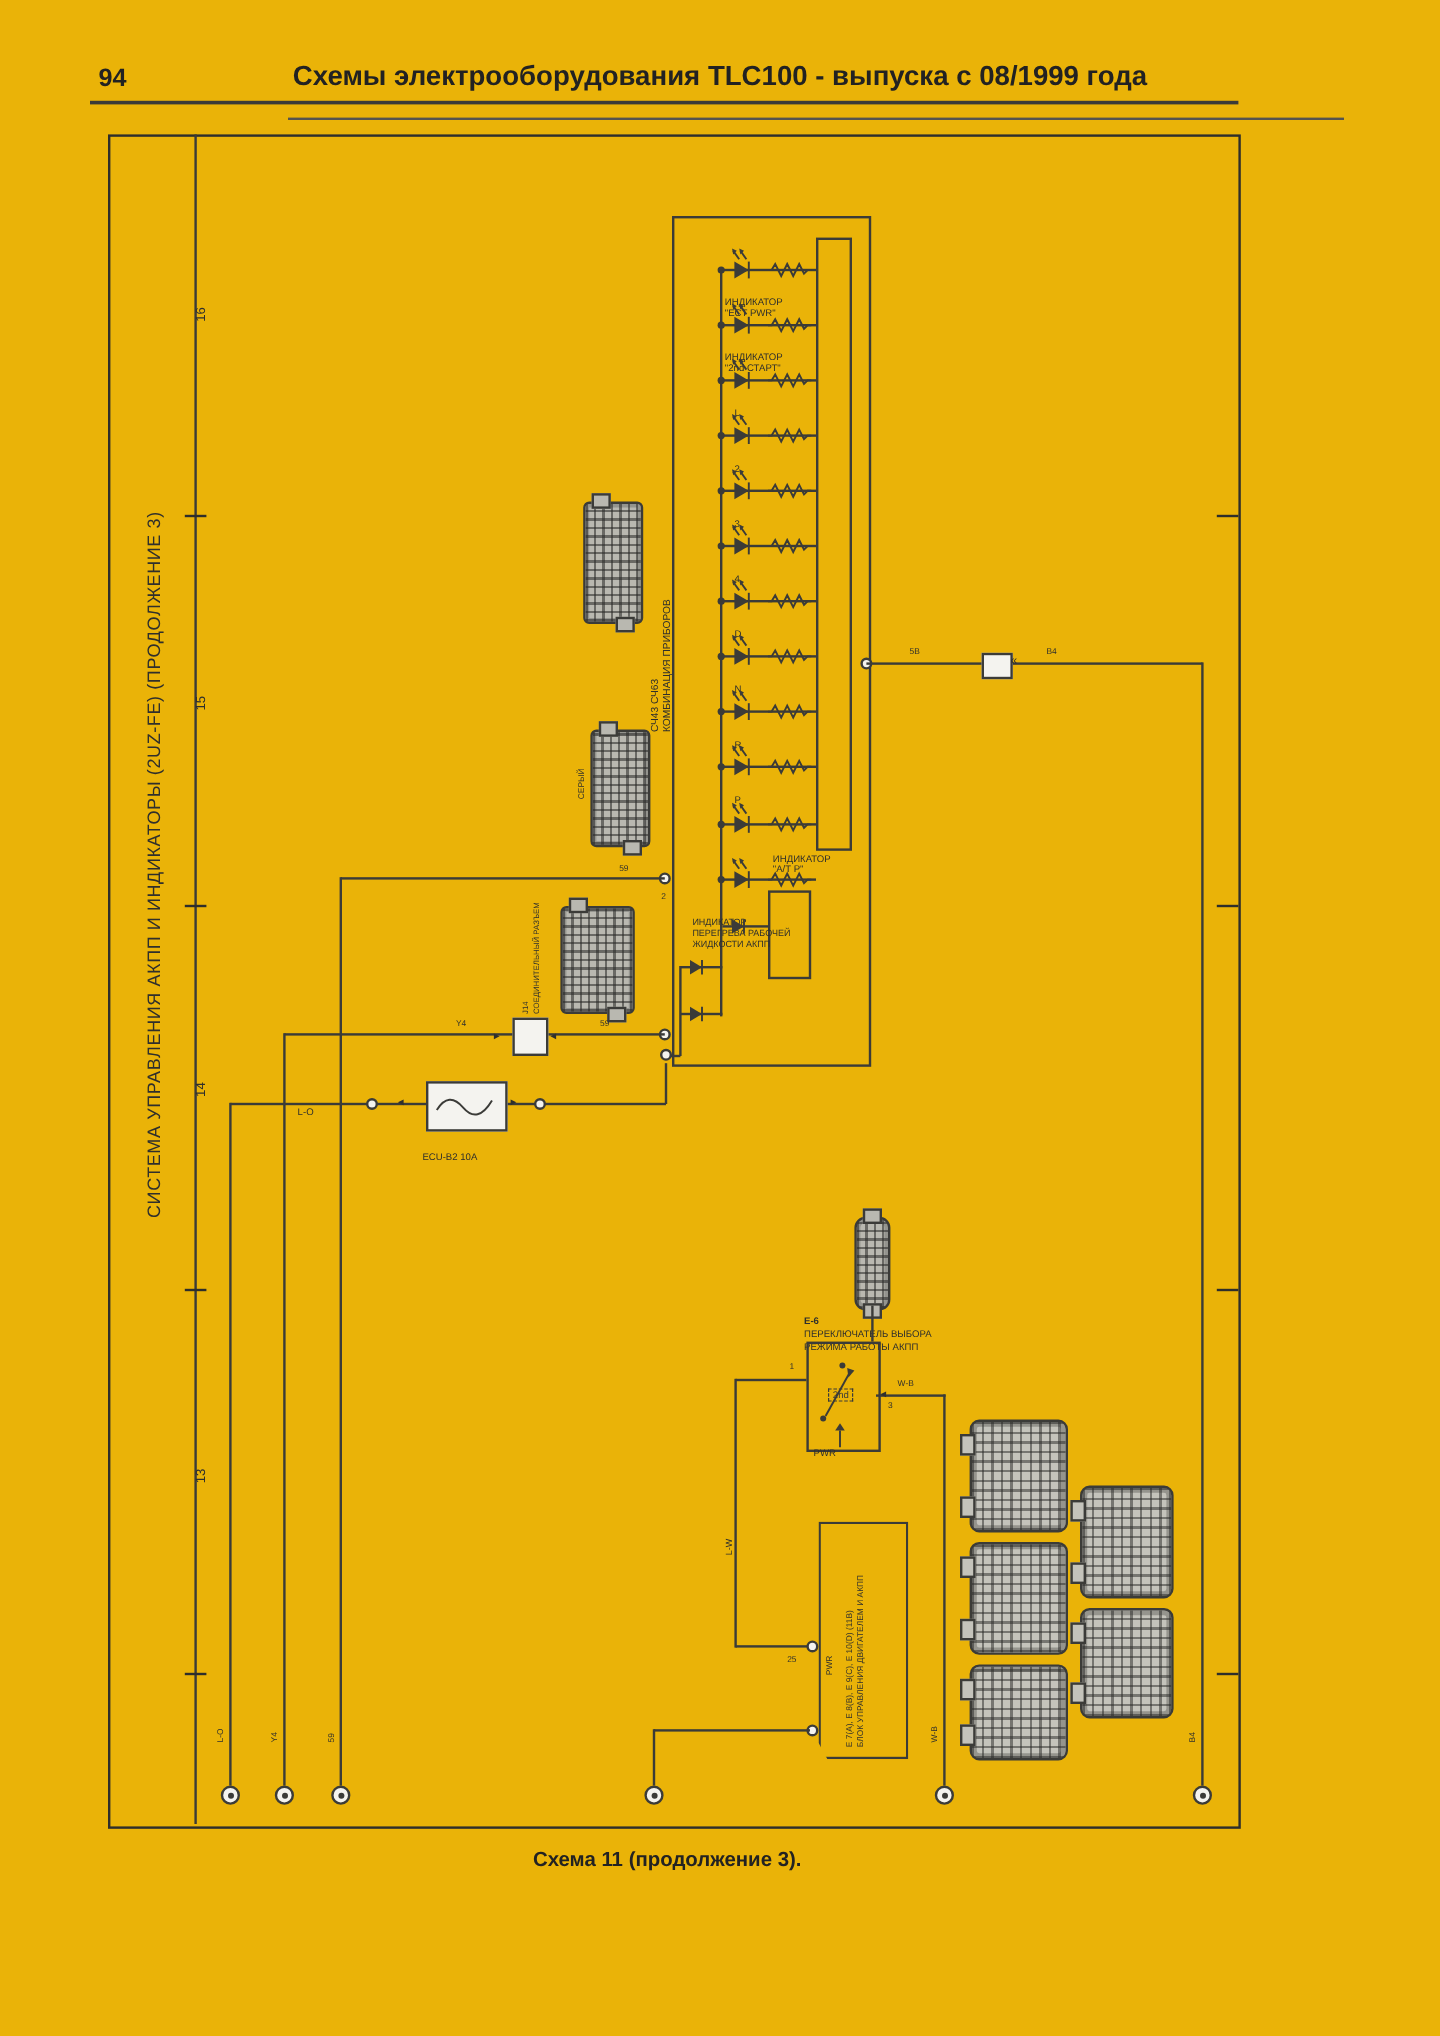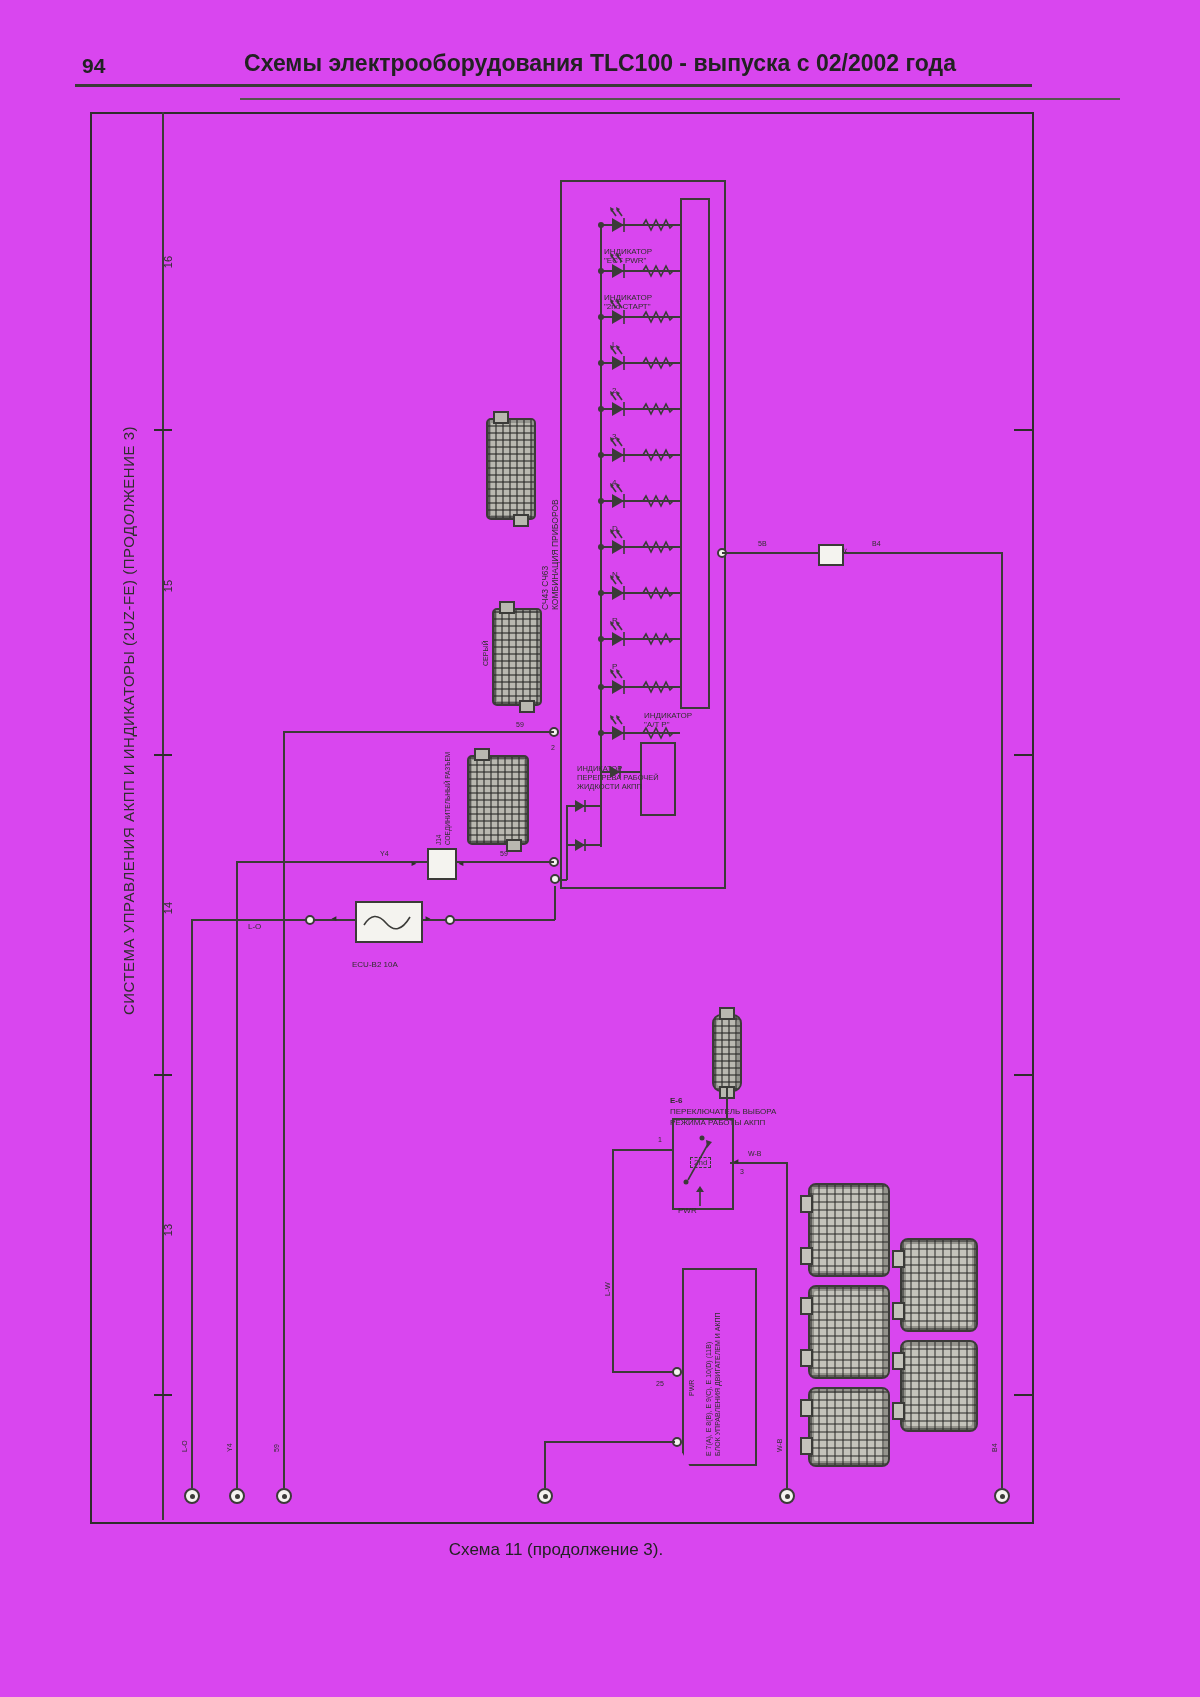--- a/index.html
+++ b/index.html
@@ -1,16 +1,16 @@
 <!DOCTYPE html>
 <html><head>
 <meta charset="utf-8">
 <style>
   html,body{margin:0;padding:0;background:#e6e5e1;font-family:"Liberation Sans",sans-serif;}
-  #page{position:relative;width:1200px;height:1697px;background:#d946ef;overflow:hidden;color:#3b3b38;}
+  #page{position:relative;width:1200px;height:1697px;background:#eab308;overflow:hidden;color:#3b3b38;}
   .ln{position:absolute;background:#3b3b38;}
   .lnl{position:absolute;background:#55544f;}
   .box{position:absolute;border:2px solid #3b3b38;background:#f4f3ef;}
   .frame{position:absolute;border:2px solid #2e2e2b;}
   .lbl{position:absolute;font-size:8px;line-height:9px;white-space:pre-line;color:#2f2f2c;margin-top:16px;}
   .lbl7{position:absolute;font-size:7px;line-height:8px;white-space:pre;color:#2f2f2c;}
   .vt{position:absolute;transform:rotate(-90deg);transform-origin:0 0;white-space:pre-line;color:#2f2f2c;}
   .pin{position:absolute;width:10px;height:10px;border:2px solid #3b3b38;border-radius:50%;background:#f4f3ef;box-sizing:border-box;}
   .term{position:absolute;width:16px;height:16px;border:2.5px solid #3b3b38;border-radius:50%;background:#f4f3ef;box-sizing:border-box;}
   .term i{position:absolute;left:4px;top:4px;width:5px;height:5px;border-radius:50%;background:#3b3b38;}
@@ -29,21 +29,21 @@
         box-shadow:inset 0 0 0 4px rgba(40,40,38,.3);}
   .bigconn::before,.bigconn::after{content:"";position:absolute;width:9px;height:14px;background:#c4c3bb;border:2px solid #3b3b38;}
   .bigconn::before{left:-10px;top:10px;} .bigconn::after{left:-10px;bottom:10px;}
   .arrow{position:absolute;font-size:8px;line-height:8px;color:#2f2f2c;}
   .row{position:absolute;width:84px;height:42px;}
   svg{position:absolute;overflow:visible;}
   .sv{stroke:#3b3b38;fill:none;stroke-width:1.6px;}
   .sf{fill:#3b3b38;stroke:none;}
   #hdr-title{position:absolute;left:150px;top:50px;width:900px;text-align:center;font-size:23px;font-weight:bold;color:#222;}
   #pgnum{position:absolute;left:82px;top:54px;font-size:21px;font-weight:bold;color:#222;}
-  #caption{position:absolute;left:306px;top:1540px;width:500px;text-align:center;font-size:17px;font-weight:normal;color:#222;}
+  #caption{position:absolute;left:306px;top:1540px;width:500px;text-align:center;font-size:17px;font-weight:bold;color:#222;}
   .dash2nd{border:1px dashed #3b3b38;padding:0 3px;font-size:8px;margin-top:31px;}
 </style>
 </head>
 <body>
 
 <div id="page">
 
   <svg width="0" height="0">
     <defs>
       <g id="g-led">
@@ -58,21 +58,21 @@
         <polyline class="sv" points="0,6 3,6 6,1 11,11 16,1 21,11 26,1 30,9 33,6 36,6"></polyline>
       </g>
       <g id="g-diode">
         <polygon class="sf" points="2,1 2,13 12,7"></polygon>
         <line class="sv" x1="12" y1="1" x2="12" y2="13"></line>
       </g>
     </defs>
   </svg>
 
   <div id="pgnum">94</div>
-  <div id="hdr-title">Схемы электрооборудования TLC100 - выпуска с 02/2002 года</div>
+  <div id="hdr-title">Схемы электрооборудования TLC100 - выпуска с 08/1999 года</div>
   <div class="ln" style="left:75px;top:84px;width:957px;height:3px;"></div>
   <div class="lnl" style="left:240px;top:98px;width:880px;height:2px;"></div>
 
   <div class="frame" style="left:90px;top:112px;width:940px;height:1408px;"></div>
   <div class="ln" style="left:162px;top:112px;width:2px;height:1408px;"></div>
   <div class="tick" style="left:154px;top:429px;"></div>
   <div class="tick" style="left:154px;top:754px;"></div>
   <div class="tick" style="left:154px;top:1074px;"></div>
   <div class="tick" style="left:154px;top:1394px;"></div>
   <div class="tick" style="left:1014px;top:429px;"></div>

